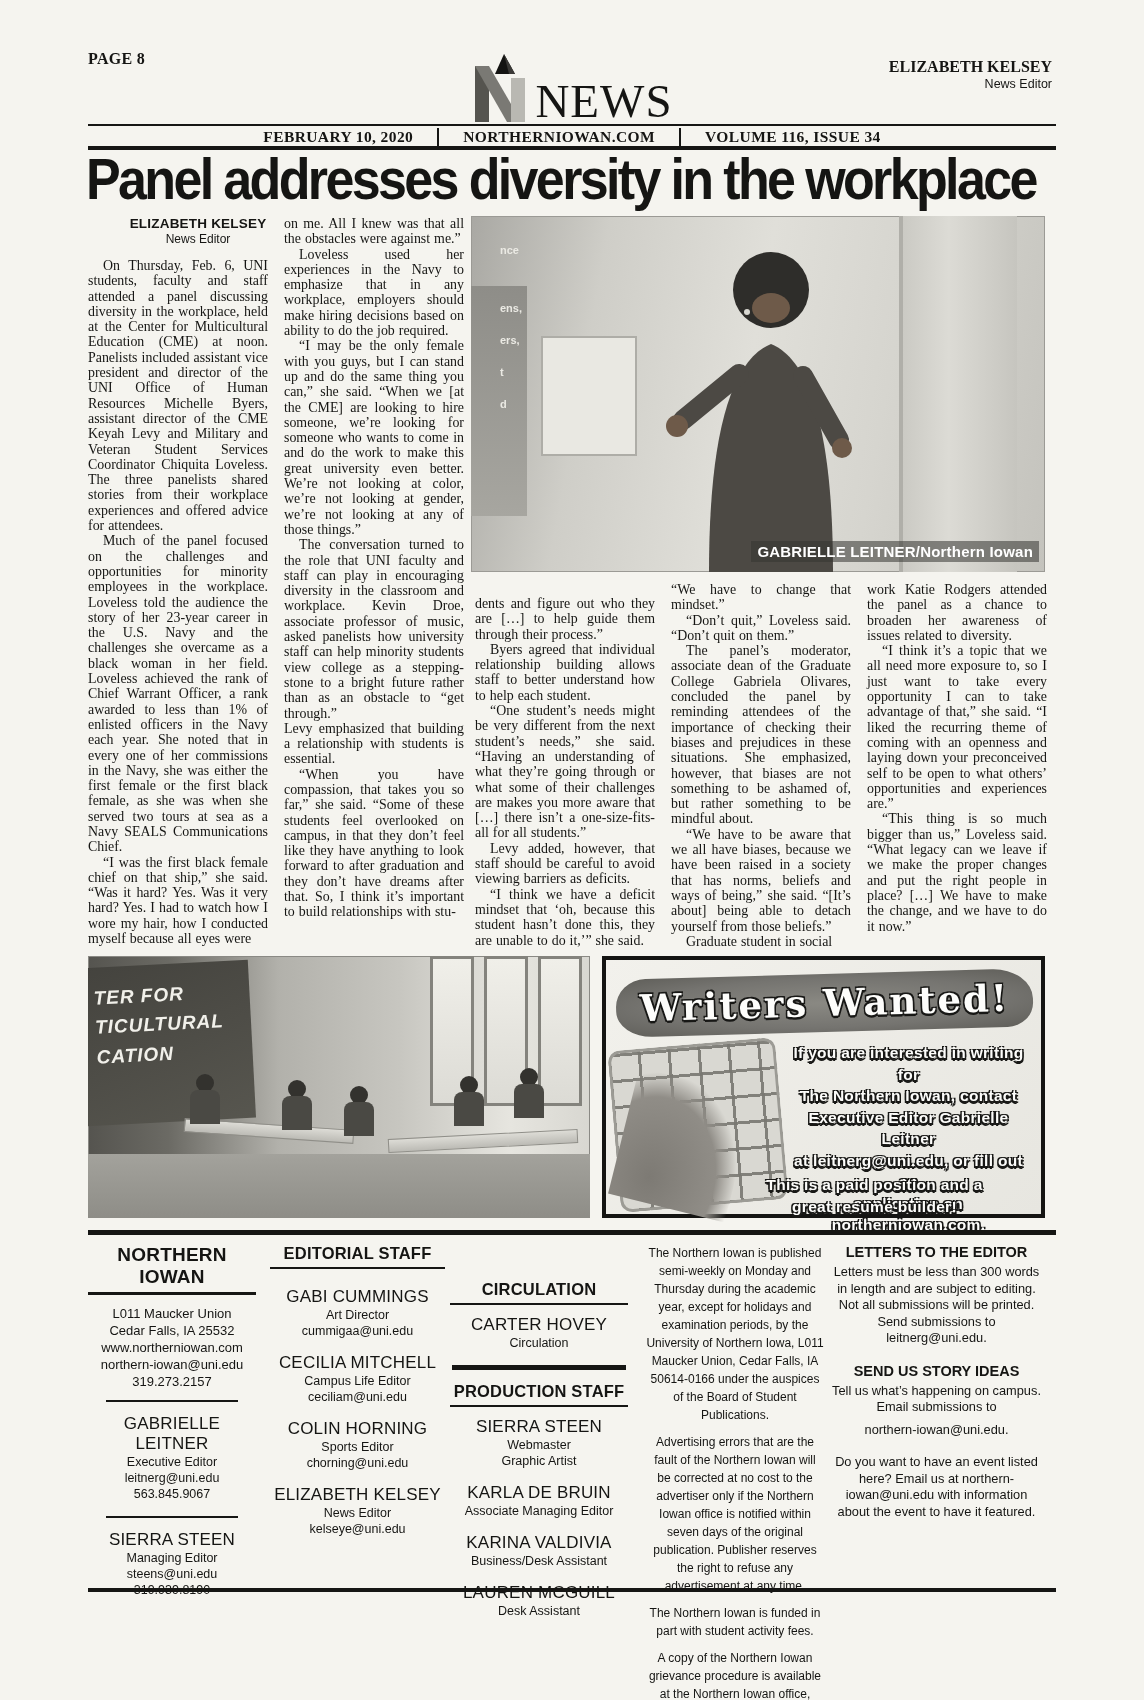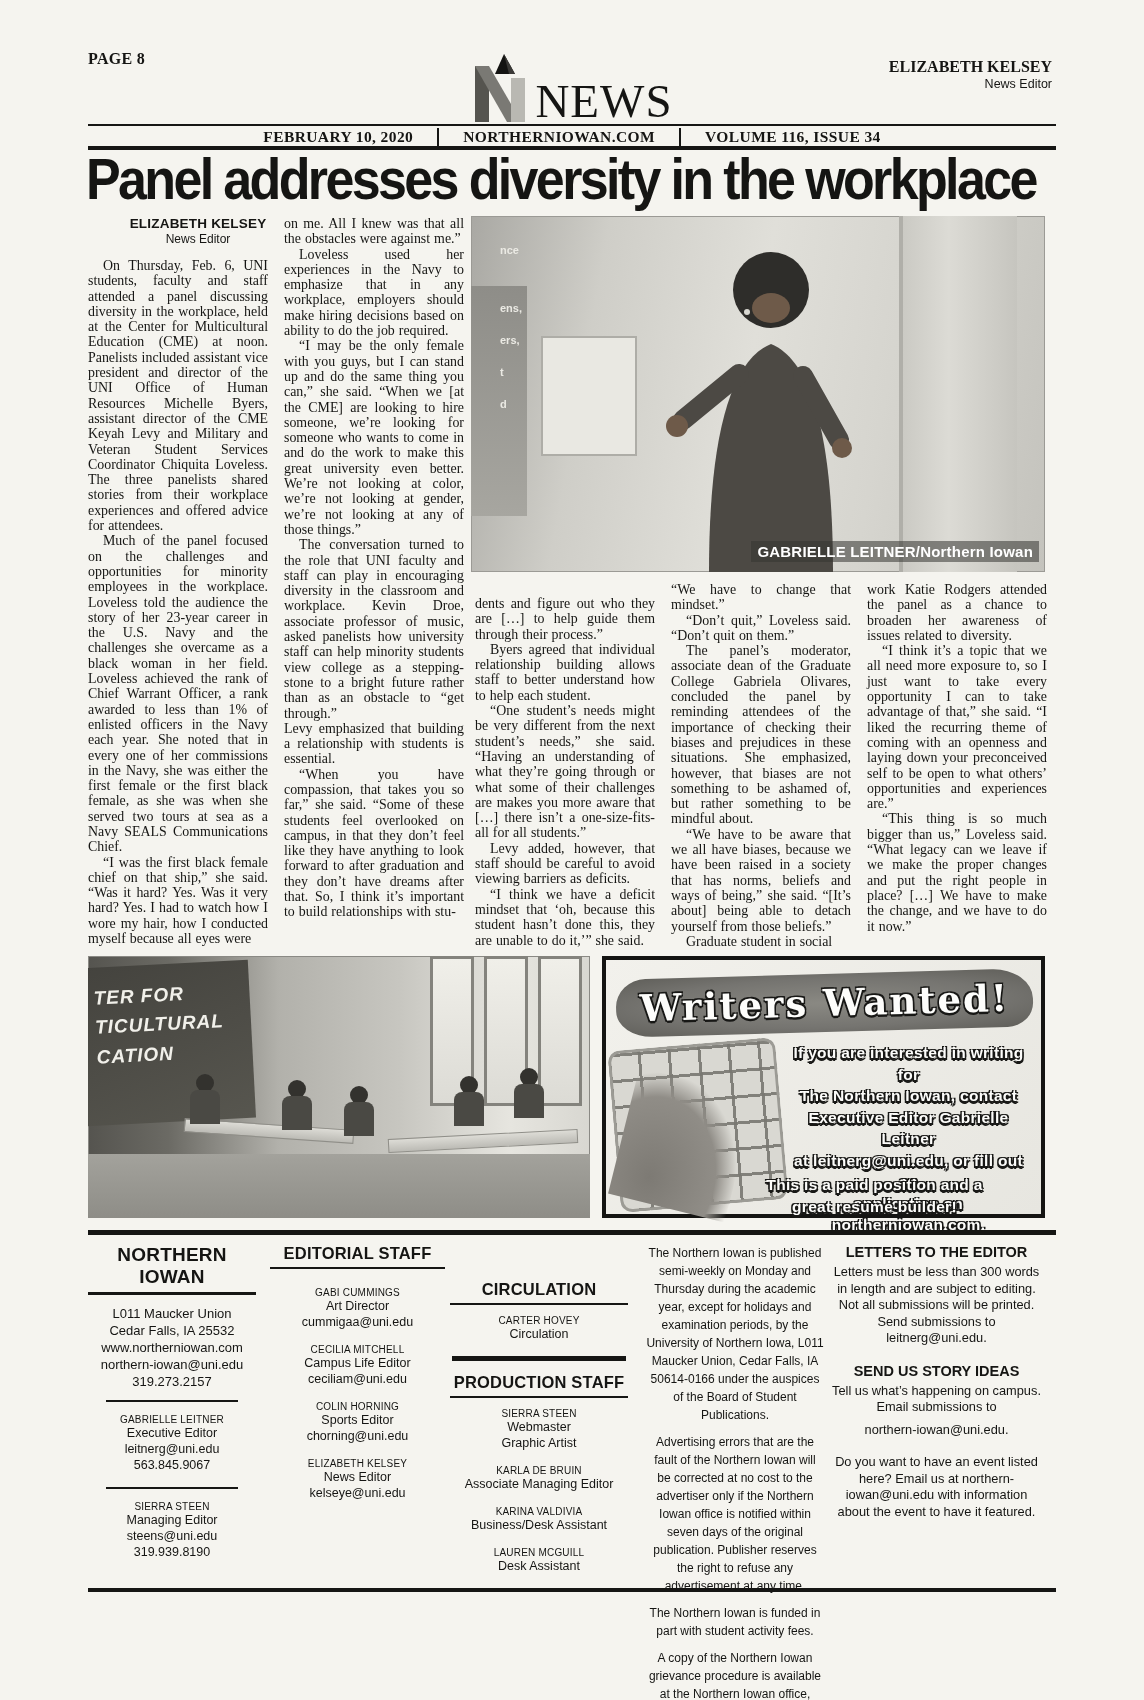--- a/index.html
+++ b/index.html
@@ -116,21 +116,21 @@
   .footer { left:88px; top:1244px; width:957px; height:330px; font-family:"Liberation Sans", sans-serif; }
   .fcol { position:absolute; top:0; text-align:center; }
   .f1 { left:0; width:168px; }
   .f2 { left:182px; width:175px; }
   .f3 { left:362px; width:178px;margin-top:36px; }
   .f4 { left:558px; width:178px; }
   .f5 { left:740px; width:217px; }
   .f-title { font-weight:bold; font-size:19px; letter-spacing:.2px; border-bottom:3px solid #161614; padding-bottom:4px; margin-bottom:10px; }
   .f-title.small { font-size:16.5px; border-bottom:2px solid #161614; }
   .staff { margin-bottom:14px; }
-  .staff .nm { font-size:10px; letter-spacing:.2px; }
+  .staff .nm { font-size:17px; letter-spacing:.2px; }
   .staff .rl, .staff .em { font-size:12.5px; line-height:16px; }
   .fdiv { height:2px; background:#161614; margin:10px 18px 12px; }
   .fdiv.heavy { height:5px; margin:12px 2px 12px; }
   .addr div { font-size:13px; line-height:17px; }
   .legal p { font-size:12px; line-height:18px; margin-bottom:9px; }
   .f5 .f-head { font-weight:bold; font-size:14.5px; margin-bottom:4px; }
   .f5 .f-body { font-size:12.8px; line-height:16.5px; margin-bottom:16px; }
   .footer-rule-bottom { top:1588px; height:4px; }
 </style>
 </head>

